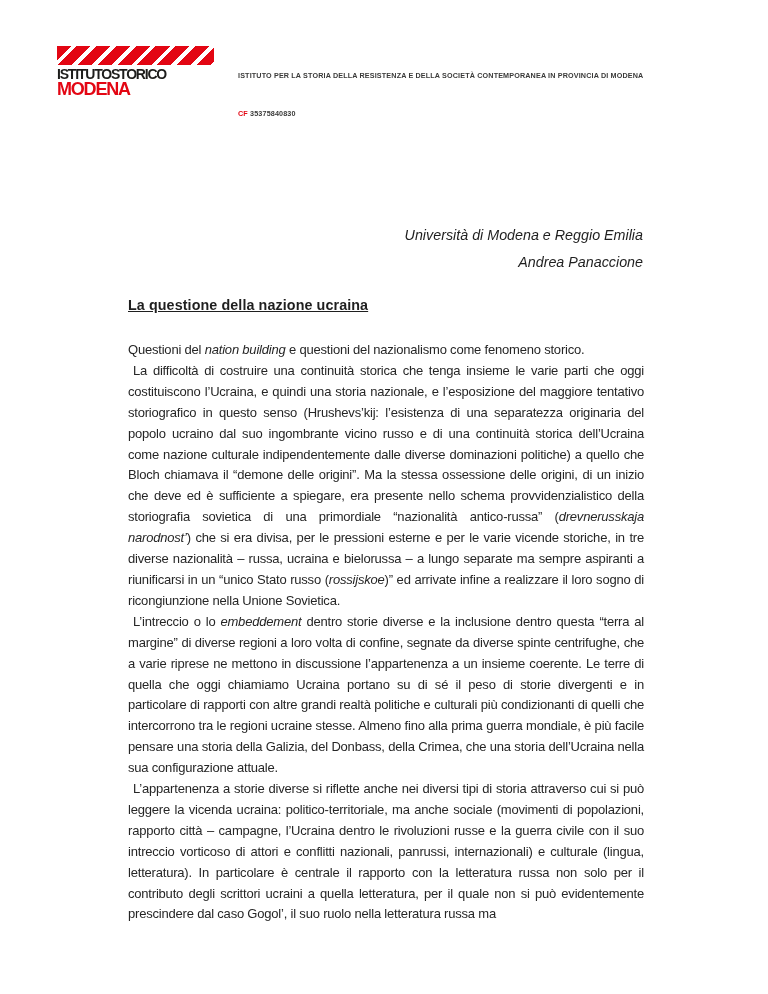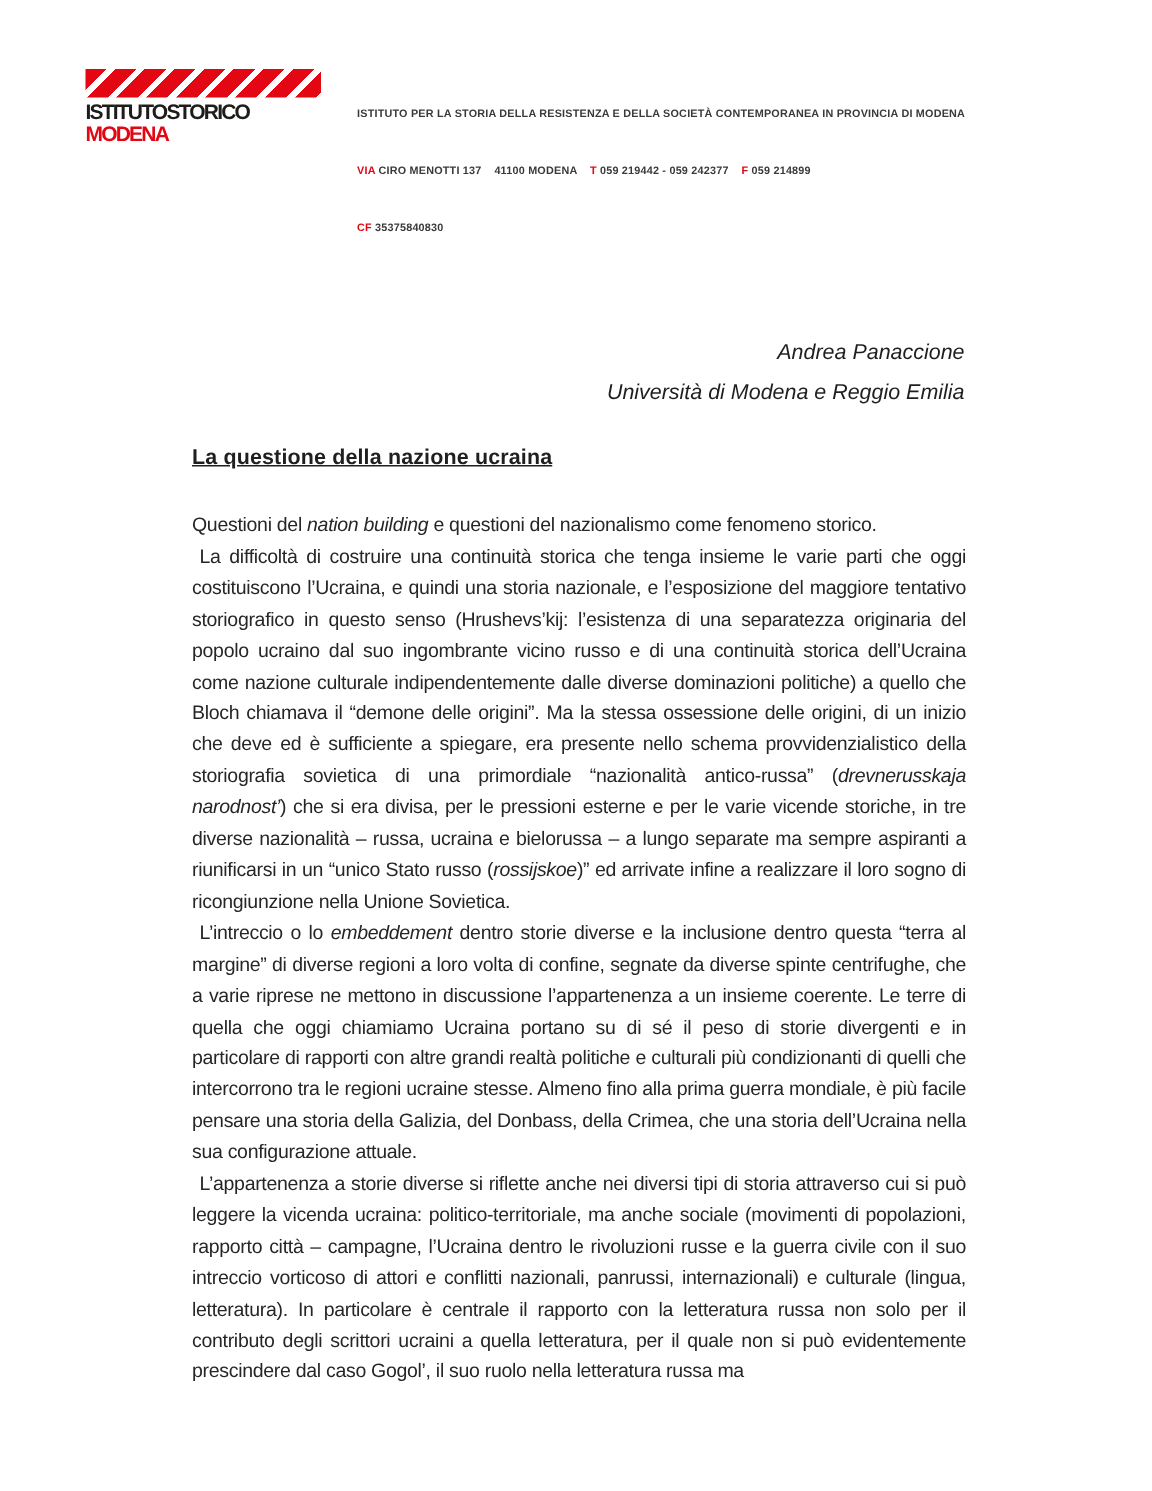--- a/index.html
+++ b/index.html
@@ -29,21 +29,21 @@
     width:157px;height:19px;
     background:repeating-linear-gradient(135deg, var(--red) 0 10px, #ffffff 10px 14px);
   }
   .logo-line1{
     margin-top:2px;
     font-size:14px;font-weight:bold;letter-spacing:-1.2px;
     line-height:15px;color:var(--logo-black);
     white-space:nowrap;
   }
   .logo-line2{
-    font-size:14px;font-weight:bold;letter-spacing:-1.2px;
+    font-size:18px;font-weight:bold;letter-spacing:-1.2px;
     line-height:15px;color:var(--red);
     white-space:nowrap;
   }
   .info{
     position:absolute;left:238px;top:43px;width:500px;
     font-size:7.2px;font-weight:bold;letter-spacing:0.15px;
     color:var(--head-gray);
   }
   .info-line{
     line-height:10px;
@@ -88,27 +88,26 @@
 <div class="page">
 
   <div class="logo">
     <div class="logo-stripes"></div>
     <div class="logo-line1">ISTITUTOSTORICO</div>
     <div class="logo-line2">MODENA</div>
   </div>
 
   <div class="info">
     <div class="info-line"><span>ISTITUTO PER LA STORIA DELLA RESISTENZA E DELLA SOCIETÀ CONTEMPORANEA IN PROVINCIA DI MODENA</span></div>
-    <div class="info-line"><span class="red">VIA</span><span> CIRO MENOTTI 137    41100 MODENA    </span><span class="red">T</span><span> 059 219442 - 059 242377    </span><span class="red">F</span><span> 059 214899</span></div>
     <div class="info-line"><span class="red">CF</span><span> 35375840830</span></div>
   </div>
 
   <div class="byline">
+    <div>Università di Modena e Reggio Emilia</div>
     <div>Andrea Panaccione</div>
-    <div>Università di Modena e Reggio Emilia</div>
   </div>
 
   <h1 class="doc-title">La questione della nazione ucraina</h1>
 
   <main class="body-text">
       <p><span>Questioni del </span><span class="it">nation building</span><span> e questioni del nazionalismo come fenomeno storico.</span></p>
       <p class="indent"><span>La difficoltà di costruire una continuità storica che tenga insieme le varie parti che oggi costituiscono l’Ucraina, e quindi una storia nazionale, e l’esposizione del maggiore tentativo storiografico in questo senso (Hrushevs’kij: l’esistenza di una separatezza originaria del popolo ucraino dal suo ingombrante vicino russo e di una continuità storica dell’Ucraina come nazione culturale indipendentemente dalle diverse dominazioni politiche) a quello che Bloch chiamava il “demone delle origini”. Ma la stessa ossessione delle origini, di un inizio che deve ed è sufficiente a spiegare, era presente nello schema provvidenzialistico della storiografia sovietica di una primordiale “nazionalità antico-russa” (</span><span class="it">drevnerusskaja narodnost’</span><span>) che si era divisa, per le pressioni esterne e per le varie vicende storiche, in tre diverse nazionalità – russa, ucraina e bielorussa – a lungo separate ma sempre aspiranti a riunificarsi in un “unico Stato russo (</span><span class="it">rossijskoe</span><span>)” ed arrivate infine a realizzare il loro sogno di ricongiunzione nella Unione Sovietica.</span></p>
       <p class="indent"><span>L’intreccio o lo </span><span class="it">embeddement</span><span> dentro storie diverse e la inclusione dentro questa “terra al margine” di diverse regioni a loro volta di confine, segnate da diverse spinte centrifughe, che a varie riprese ne mettono in discussione l’appartenenza a un insieme coerente. Le terre di quella che oggi chiamiamo Ucraina portano su di sé il peso di storie divergenti e in particolare di rapporti con altre grandi realtà politiche e culturali più condizionanti di quelli che intercorrono tra le regioni ucraine stesse. Almeno fino alla prima guerra mondiale, è più facile pensare una storia della Galizia, del Donbass, della Crimea, che una storia dell’Ucraina nella sua configurazione attuale.</span></p>
       <p class="indent"><span>L’appartenenza a storie diverse si riflette anche nei diversi tipi di storia attraverso cui si può leggere la vicenda ucraina: politico-territoriale, ma anche sociale (movimenti di popolazioni, rapporto città – campagne, l’Ucraina dentro le rivoluzioni russe e la guerra civile con il suo intreccio vorticoso di attori e conflitti nazionali, panrussi, internazionali) e culturale (lingua, letteratura). In particolare è centrale il rapporto con la letteratura russa non solo per il contributo degli scrittori ucraini a quella letteratura, per il quale non si può evidentemente prescindere dal caso Gogol’, il suo ruolo nella letteratura russa ma</span></p>
     </main>

